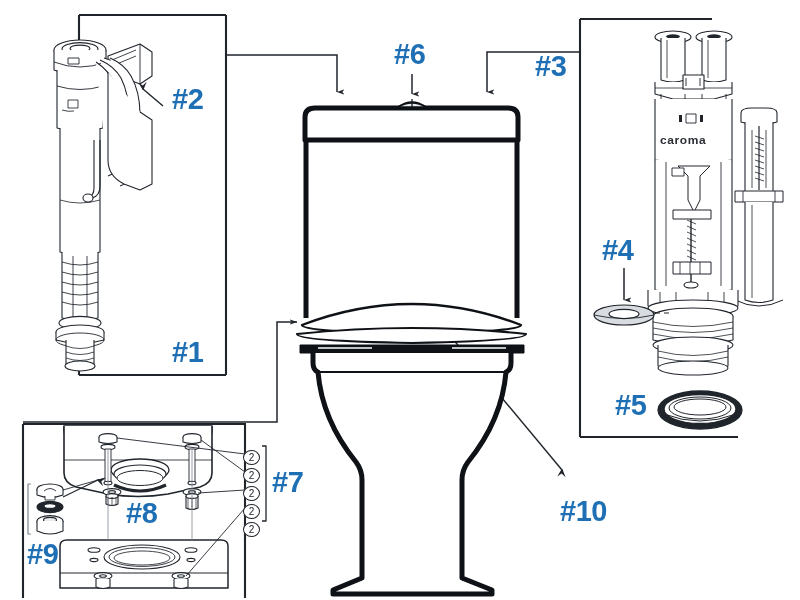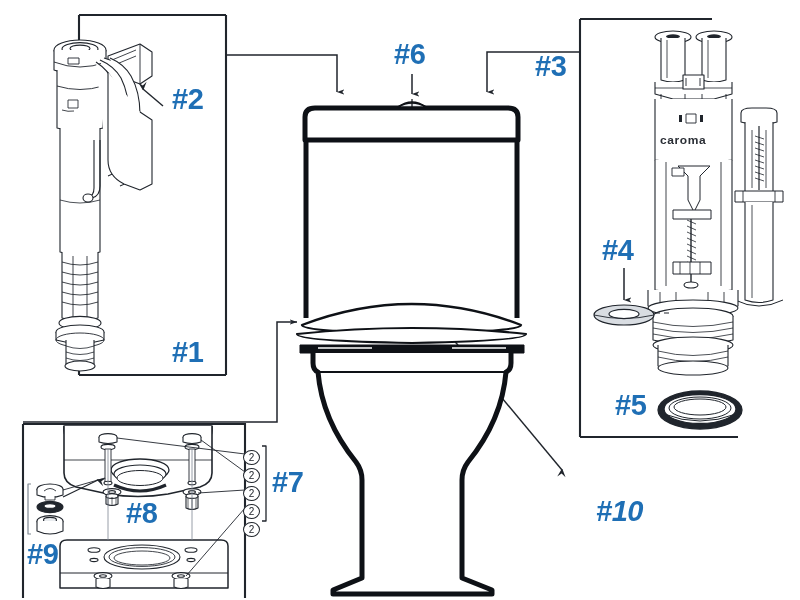--- a/index.html
+++ b/index.html
@@ -406,21 +406,21 @@
   <div class="callout" style="left:172px; top:338px;">#1</div>
 
   <div class="callout" style="left:394px; top:40px;">#6</div>
 
   <div class="callout" style="left:535px; top:52px;">#3</div>
 
   <div class="callout" style="left:602px; top:236px;">#4</div>
 
   <div class="callout" style="left:615px; top:391px;">#5</div>
 
-  <div class="callout" style="left:596px; top:497px;font-style:italic;">#10</div>
+  <div class="callout" style="left:560px; top:497px;">#10</div>
 
   <div class="callout" style="left:272px; top:468px;">#7</div>
 
   <div class="callout" style="left:126px; top:499px;">#8</div>
 
   <div class="callout" style="left:27px; top:540px;">#9</div>
 
   <div class="qty-badge" style="left:243px; top:450px;">2</div>
   <div class="qty-badge" style="left:243px; top:468px;">2</div>
   <div class="qty-badge" style="left:243px; top:486px;">2</div>

